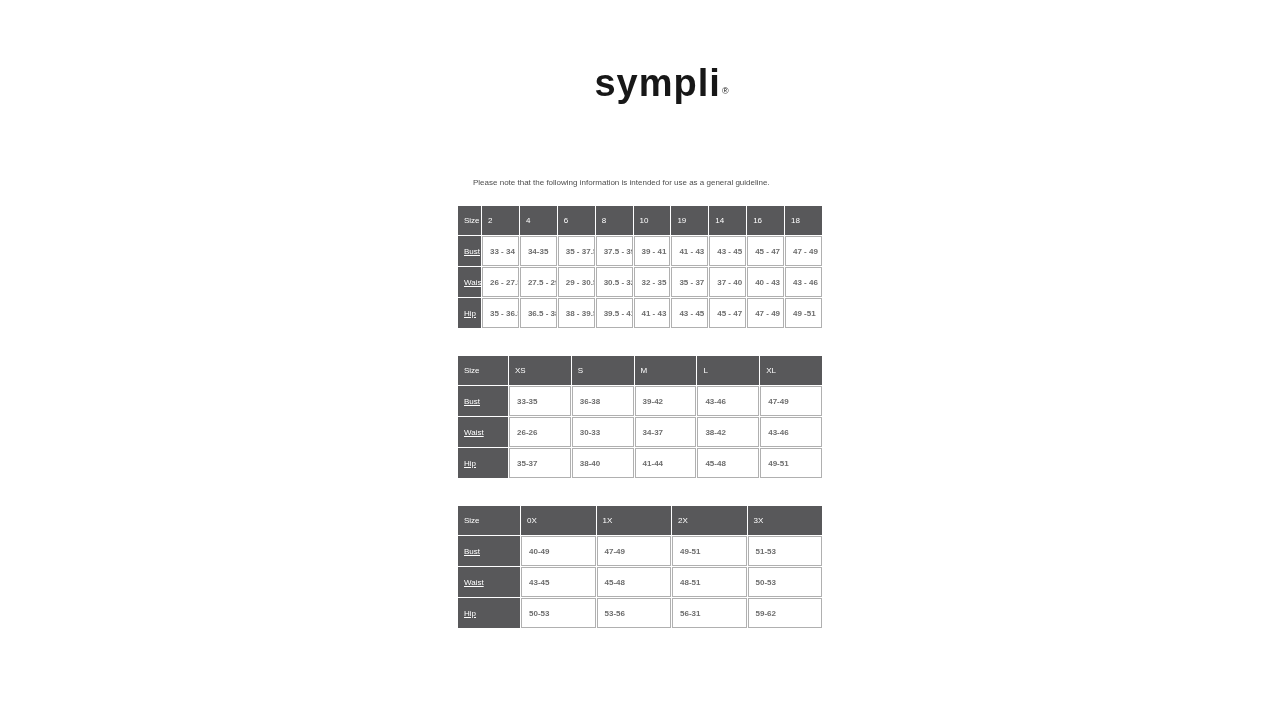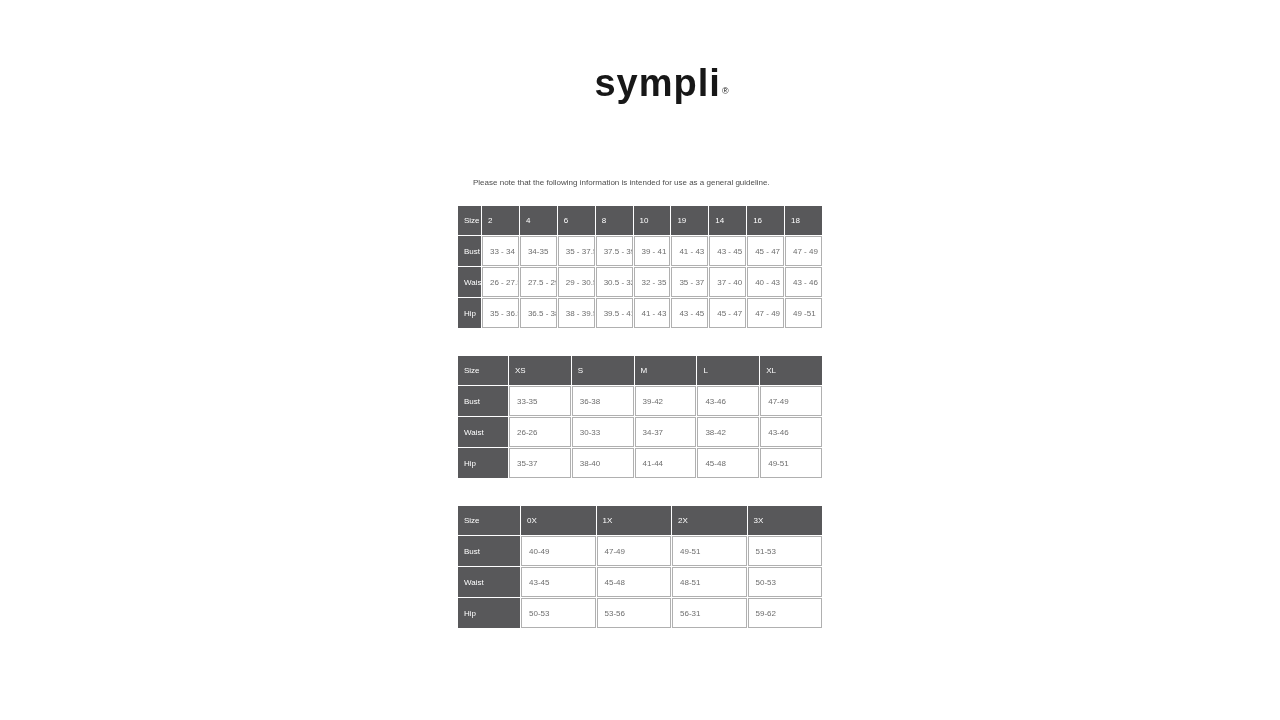--- a/index.html
+++ b/index.html
@@ -63,31 +63,32 @@
     background:var(--header-bg);
     color:var(--header-text);
     font-weight:normal;
     font-size:8px;
     text-align:left;
     padding:0 0 0 6px;
     white-space:nowrap;
     overflow:hidden;
   }
   thead .hcell{height:29px;}
-  tbody .hcell{height:30px;}
+  tbody .hcell{height:30px;text-decoration:underline;}
   .vcell{
     background:#ffffff;
     border:1px solid var(--cell-border);
     color:var(--cell-text);
     font-size:8px;
     text-align:left;
     padding:0 0 0 7px;
     height:28px;
     white-space:nowrap;
     overflow:hidden;
+    font-weight:bold;
   }
   [data-name="size-table-numeric-sizes"] .label-col{width:23px;}
   [data-name="size-table-letter-sizes"]  .label-col{width:50px;}
   [data-name="size-table-plus-sizes"]    .label-col{width:62px;}
 </style>
 </head>
 <body>
 
 <header class="logo-wrap" data-name="page-header">
   <span class="brand" data-name="brand-logo"><span data-name="brand-logo-text">sympli</span><span class="reg-mark" data-name="registered-trademark-icon">®</span></span>

